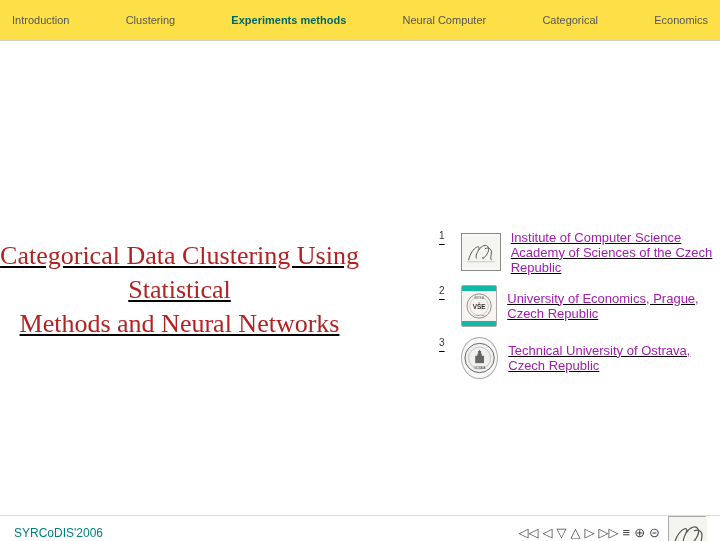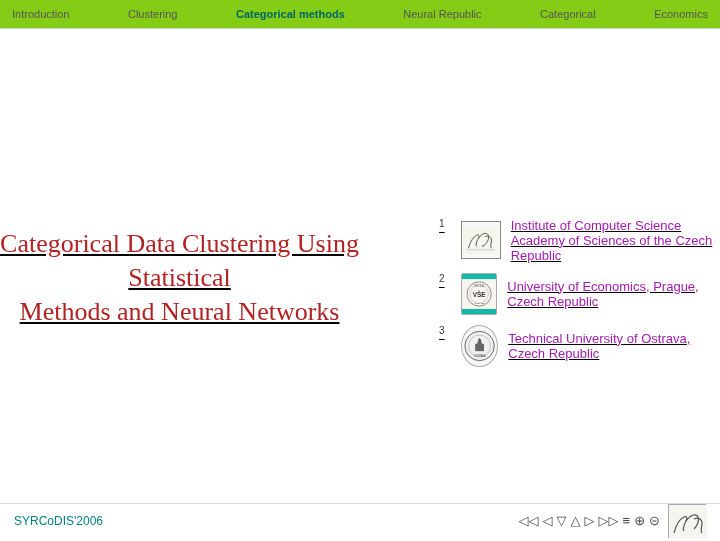--- a/index.html
+++ b/index.html
@@ -8,22 +8,22 @@
       height: 541px;
       background: #fff;
       font-family: 'Times New Roman', Times, serif;
       overflow: hidden;
       position: relative;
     }
 
     
     #nav-bar {
       width: 100%;
-      height: 29px;
-      background: #84cc16;
+      height: 41px;
+      background: #fde047;
       border-bottom: 1px solid #ccc;
       display: flex;
       align-items: center;
       justify-content: space-between;
       padding: 0 4px;
     }
     .nav-item {
       font-size: 11px;
       color: #555;
       padding: 0 8px;
@@ -177,22 +177,22 @@
     sup {
       font-size: 10px;
     }
   </style>
 </head>
 <body>
 
 <div id="nav-bar">
   <span class="nav-item">Introduction</span>
   <span class="nav-item">Clustering</span>
-  <span class="nav-item active">Categorical methods</span>
-  <span class="nav-item">Neural Republic</span>
+  <span class="nav-item active">Experiments methods</span>
+  <span class="nav-item">Neural Computer</span>
   <span class="nav-item">Categorical</span>
   <span class="nav-item">Economics</span>
 </div>
 
 <div id="main-content">
 
   <div id="title-block">
     <div id="main-title">
       <span>Categorical Data Clustering Using Statistical</span><br>
       <span>Methods and Neural Networks</span>

